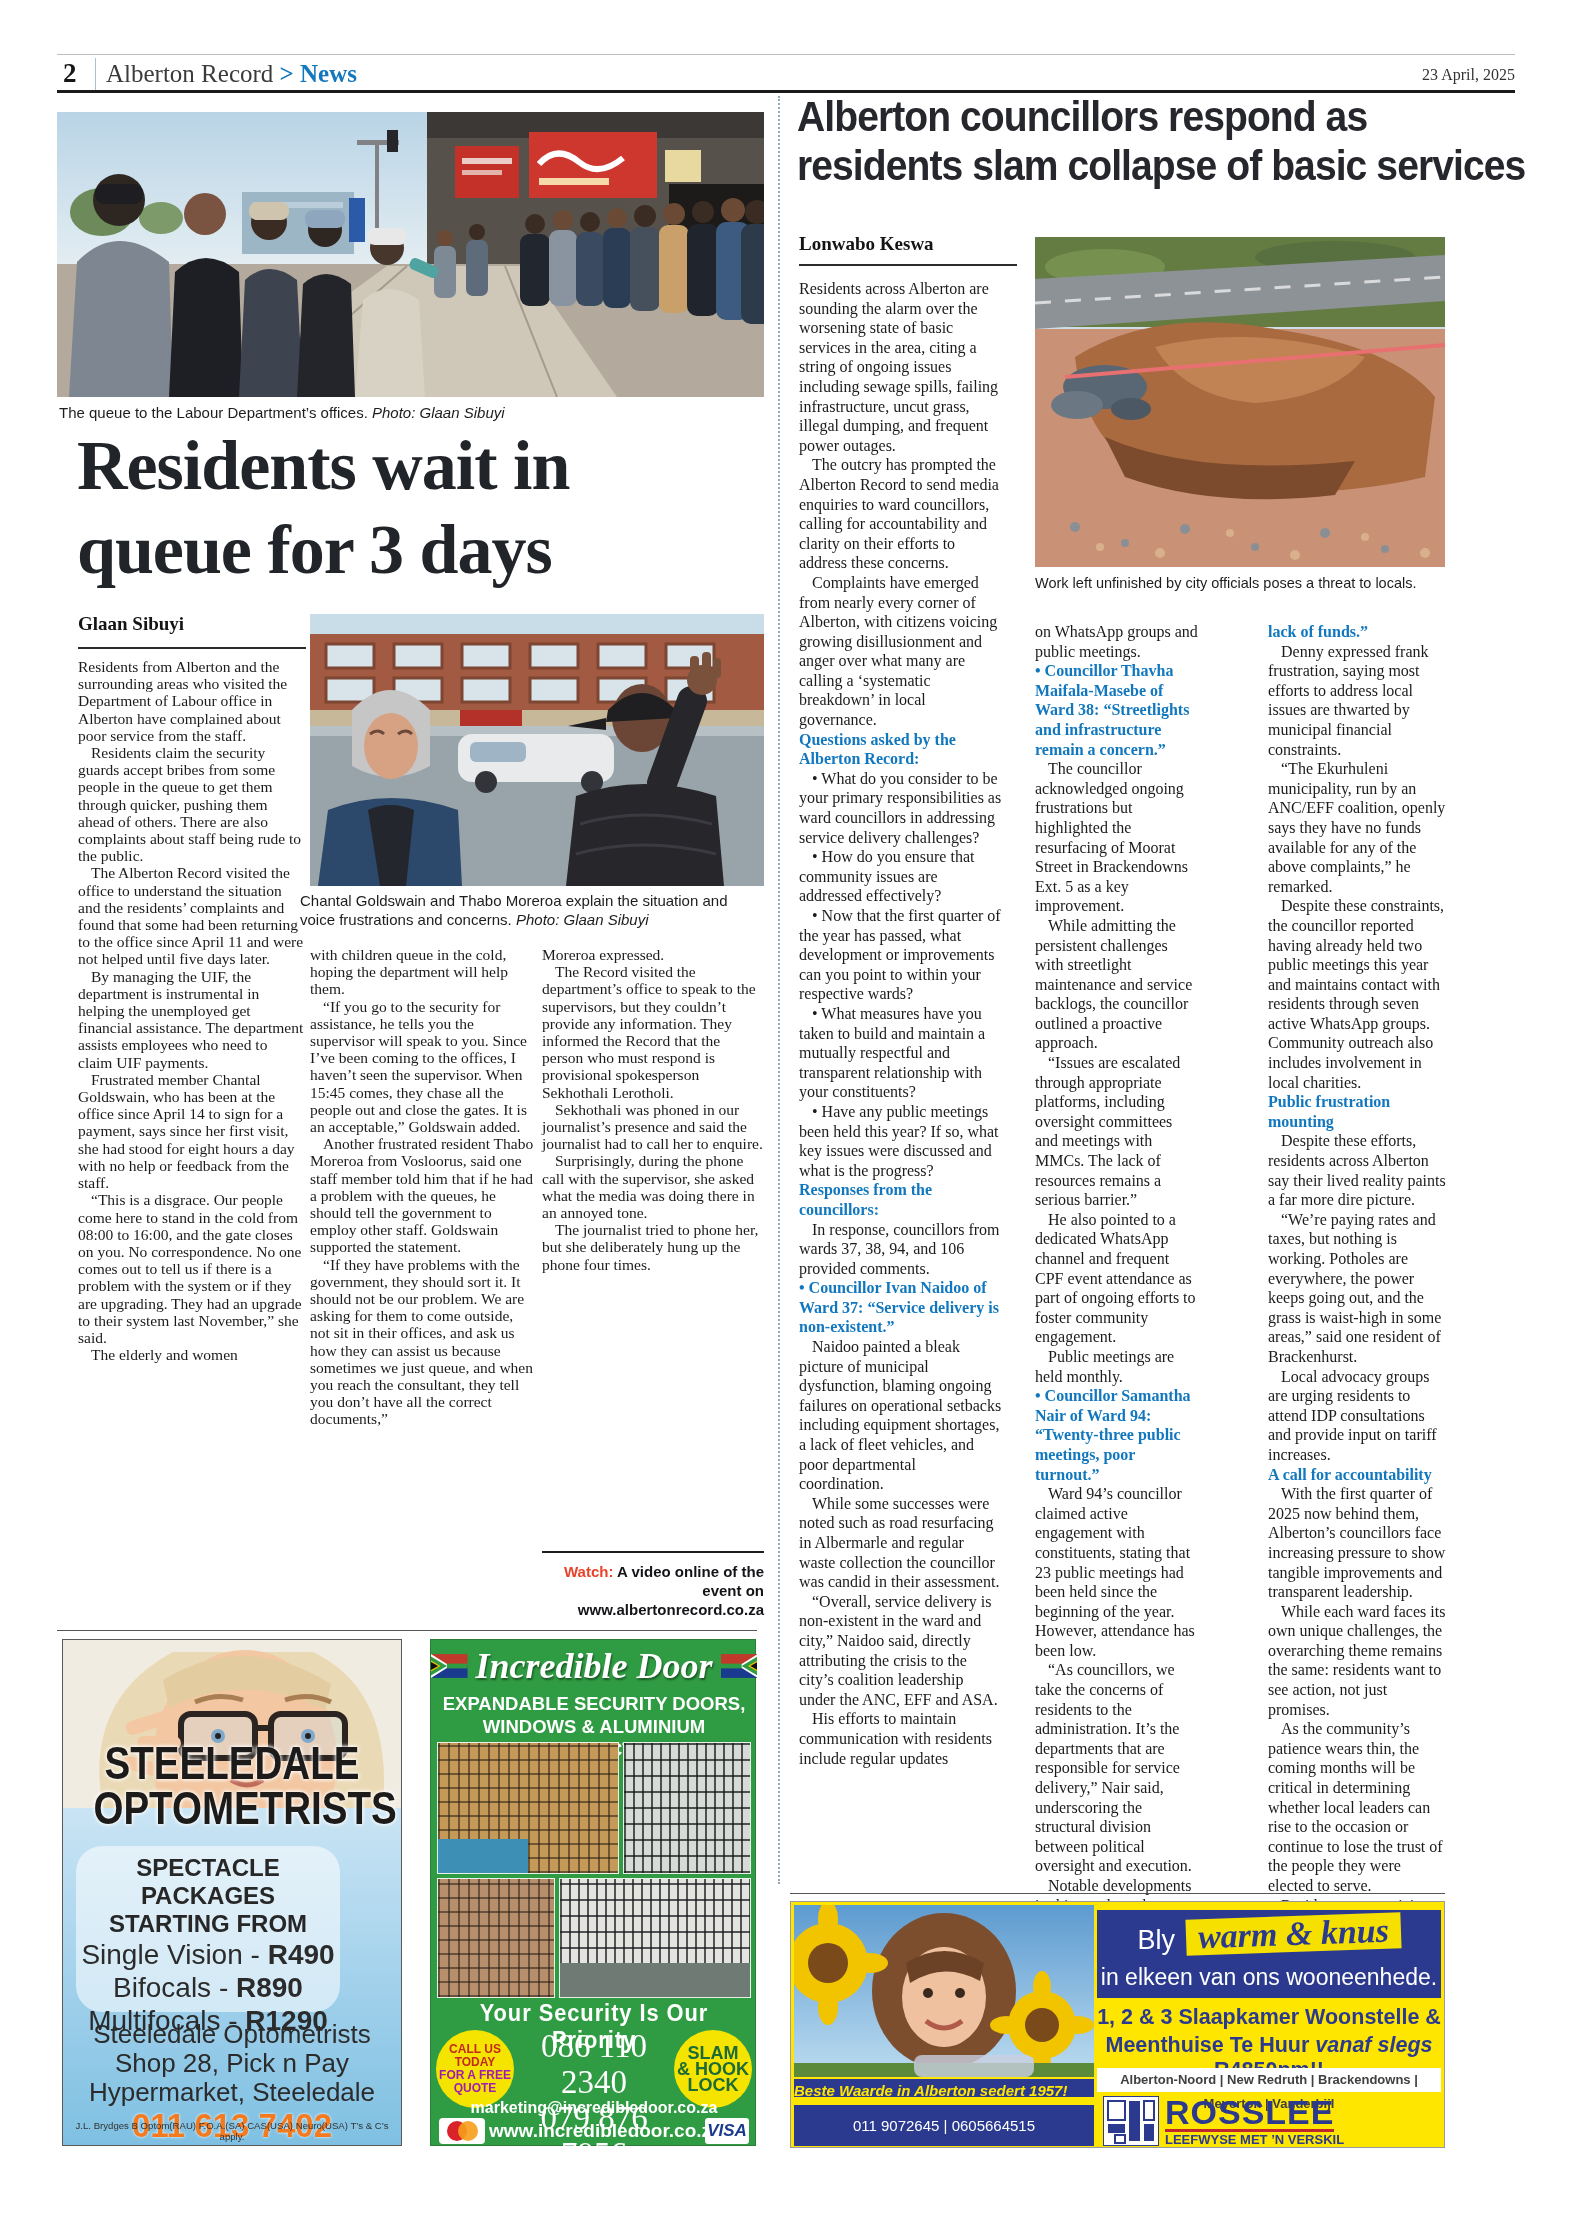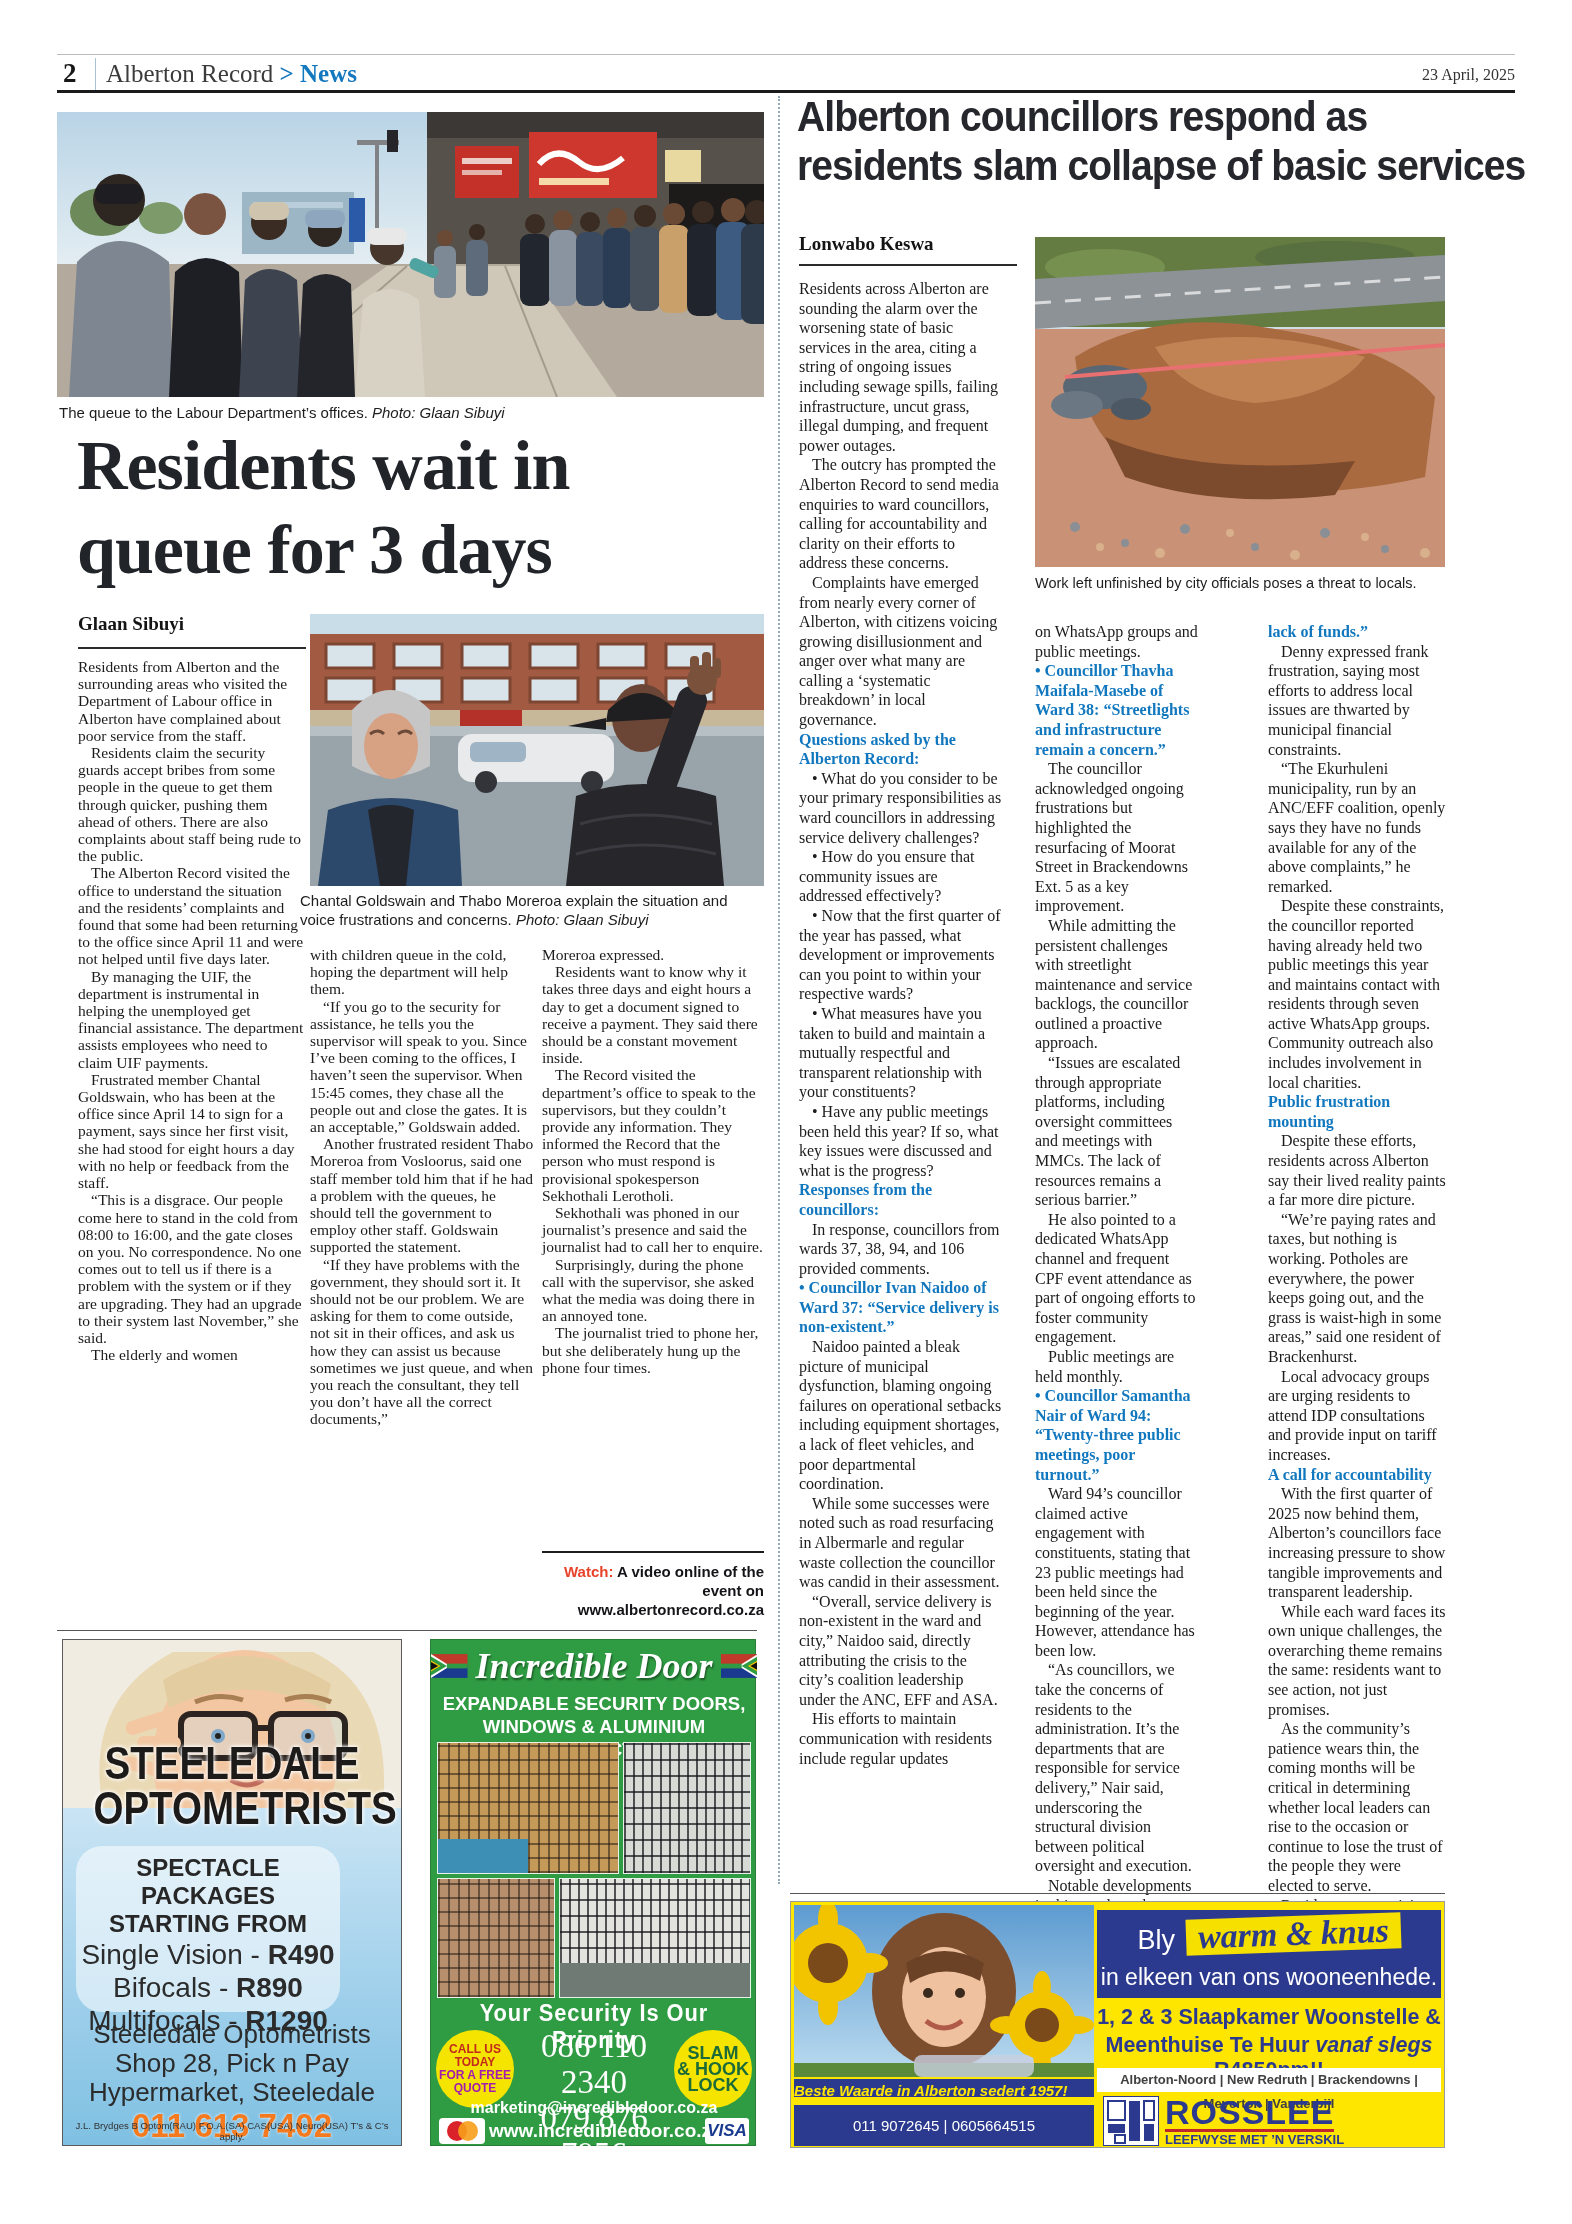--- a/index.html
+++ b/index.html
@@ -347,21 +347,20 @@
     </div>
 
     <div class="lcol l-col2">
         <p class="para f">with children queue in the cold, hoping the department will help them.</p>
         <p class="para p">“If you go to the security for assistance, he tells you the supervisor will speak to you. Since I’ve been coming to the offices, I haven’t seen the supervisor. When 15:45 comes, they chase all the people out and close the gates. It is an acceptable,” Goldswain added.</p>
         <p class="para p">Another frustrated resident Thabo Moreroa from Vosloorus, said one staff member told him that if he had a problem with the queues, he should tell the government to employ other staff. Goldswain supported the statement.</p>
         <p class="para p">“If they have problems with the government, they should sort it. It should not be our problem. We are asking for them to come outside, not sit in their offices, and ask us how they can assist us because sometimes we just queue, and when you reach the consultant, they tell you don’t have all the correct documents,”</p>
       </div>
     <div class="lcol l-col3">
         <p class="para f">Moreroa expressed.</p>
-        <p class="para p">Residents want to know why it takes three days and eight hours a day to get a document signed to receive a payment. They said there should be a constant movement inside.</p>
         <p class="para p">The Record visited the department’s office to speak to the supervisors, but they couldn’t provide any information. They informed the Record that the person who must respond is provisional spokesperson Sekhothali Lerotholi.</p>
         <p class="para p">Sekhothali was phoned in our journalist’s presence and said the journalist had to call her to enquire.</p>
         <p class="para p">Surprisingly, during the phone call with the supervisor, she asked what the media was doing there in an annoyed tone.</p>
         <p class="para p">The journalist tried to phone her, but she deliberately hung up the phone four times.</p>
       </div>
 
     <div class="watch">
       <span class="wlabel">Watch:</span><span> A video online of the event on www.albertonrecord.co.za</span>
     </div>
   </div>

